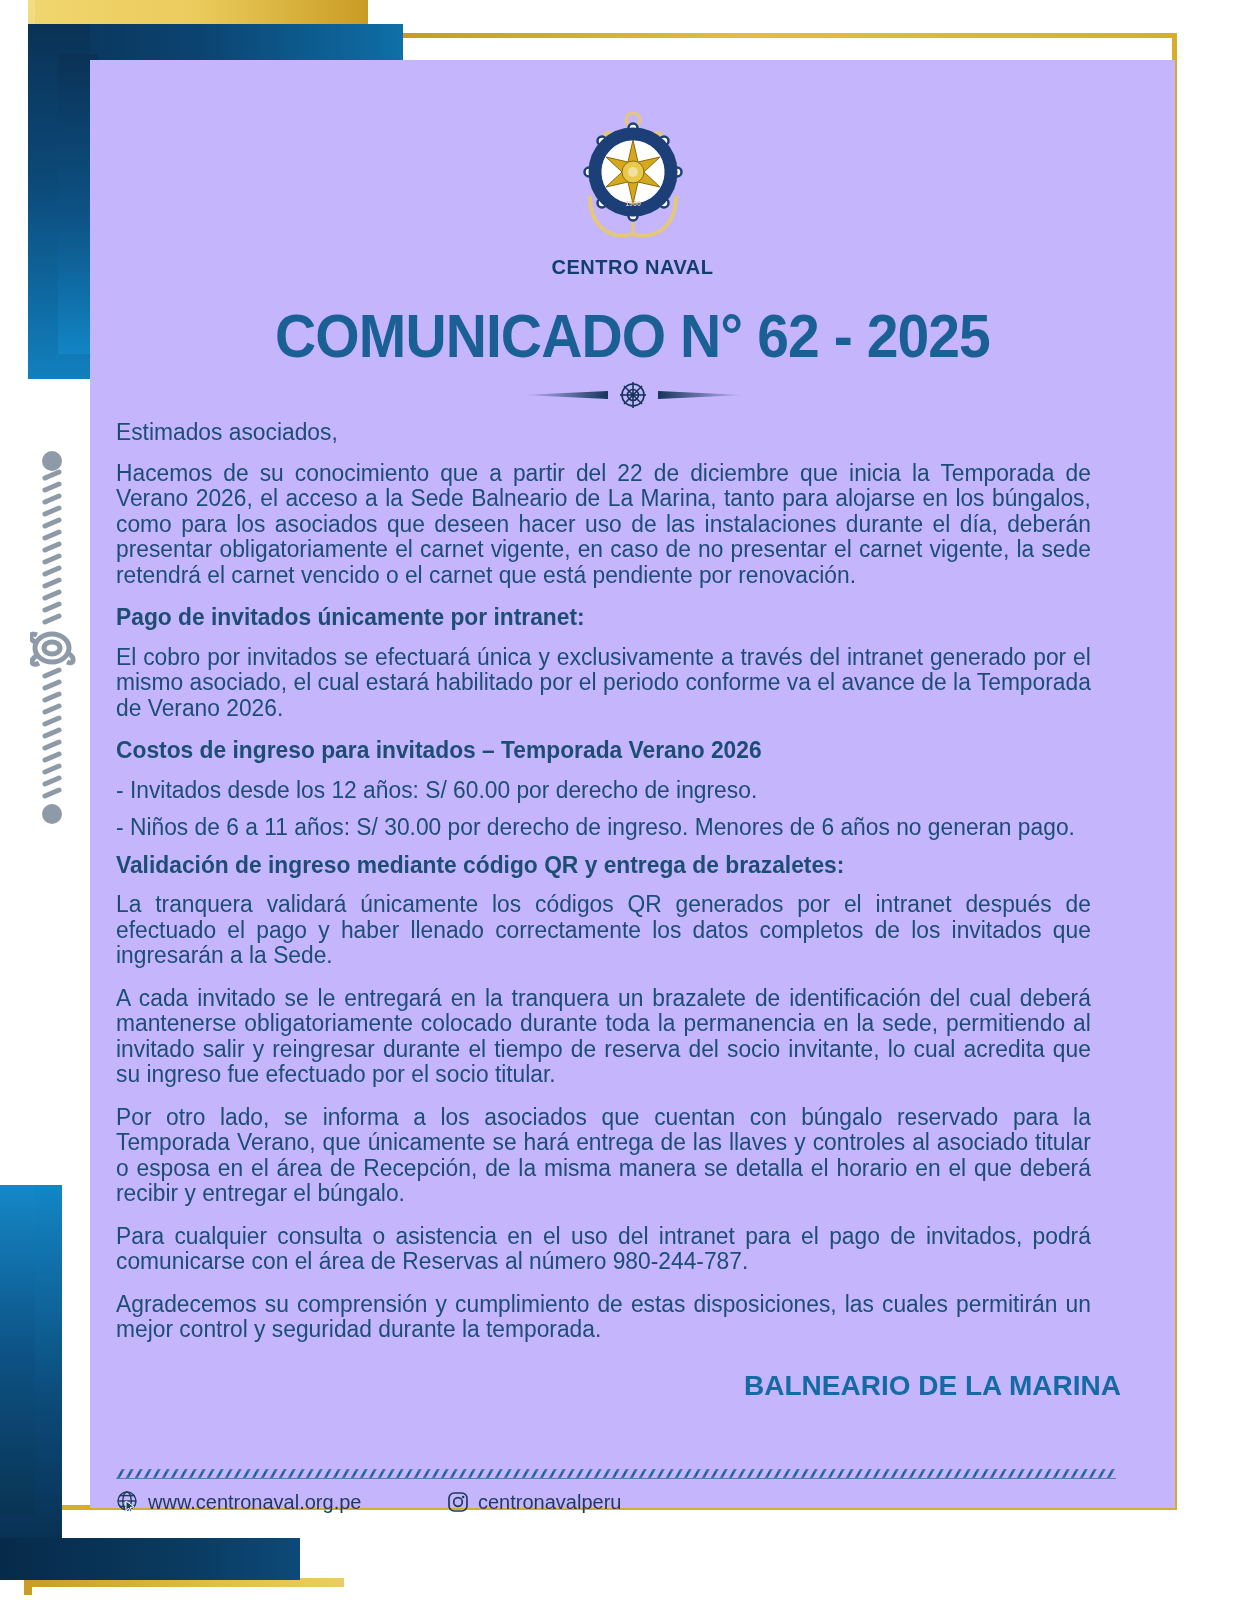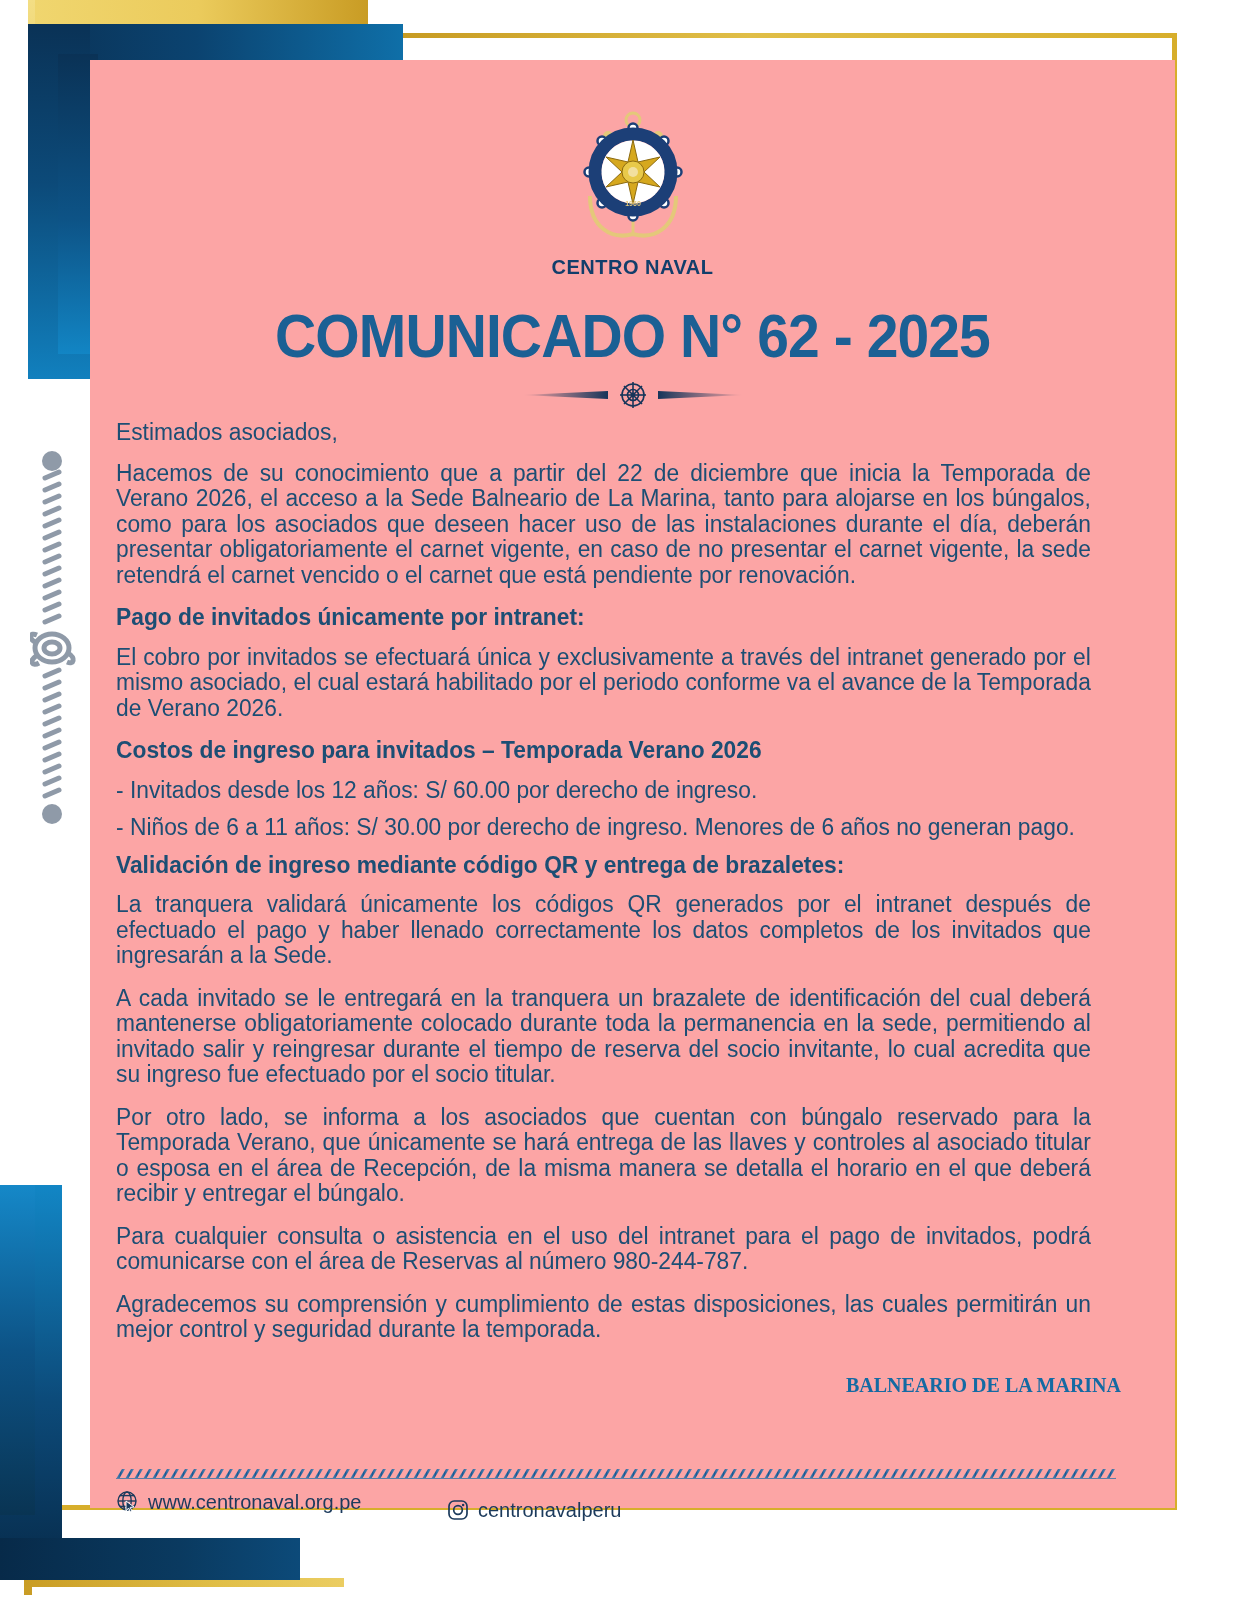--- a/index.html
+++ b/index.html
@@ -104,21 +104,21 @@
   }
 
   
   .rope-left { position: absolute; left: 30px; top: 450px; }
 
   
   .content {
     position: absolute;
     left: 90px; top: 60px;
     width: 1085px; height: 1448px;
-    background: #fca5a5;
+    background: #c4b5fd;
   }
 
   
   .logo-wrap {
     position: absolute;
     left: 0; top: 50px;
     width: 1085px;
     text-align: center;
   }
   .logo-text1 {
@@ -207,23 +207,23 @@
     margin-bottom: 20px;
     transform: none;
   }
   p.last-para { margin-bottom: 14px; }
 
   .sign-block {
     text-align: right;
     margin-top: 26px;
   }
   .sign-line {
-    font-family: Liberation Serif, serif;
-    font-weight: bold;
-    font-size: 20px;
+    font-family: Liberation Sans, sans-serif;
+    font-weight: bold;
+    font-size: 28px;
     line-height: 33px;
     color: #146AA3;
     letter-spacing: 0px;
   }
 
   
   .footer-rope {
     position: absolute;
     left: 26px; top: 1406px;
     width: 1000px; height: 12px;
@@ -239,21 +239,21 @@
     display: flex;
     align-items: center;
     gap: 8px;
     font-family: "Liberation Sans", sans-serif;
     font-size: 20px;
     color: #1B3A5C;
     white-space: nowrap;
   }
   .fi-web  { width: 330px; }
   .fi-fb   { width: 390px; }
-  .fi-ig   { width: 280px; margin-top: 8px; }
+  .fi-ig   { width: 280px; }
   .fi-icon { display: inline-flex; align-items: center; }
 </style>
 </head>
 <body>
 
 <div id="page">
 
   <div class="gold-frame-topbar"></div>
   <div class="gold-frame-left-top"></div>
   <div class="gold-frame-top"></div>

